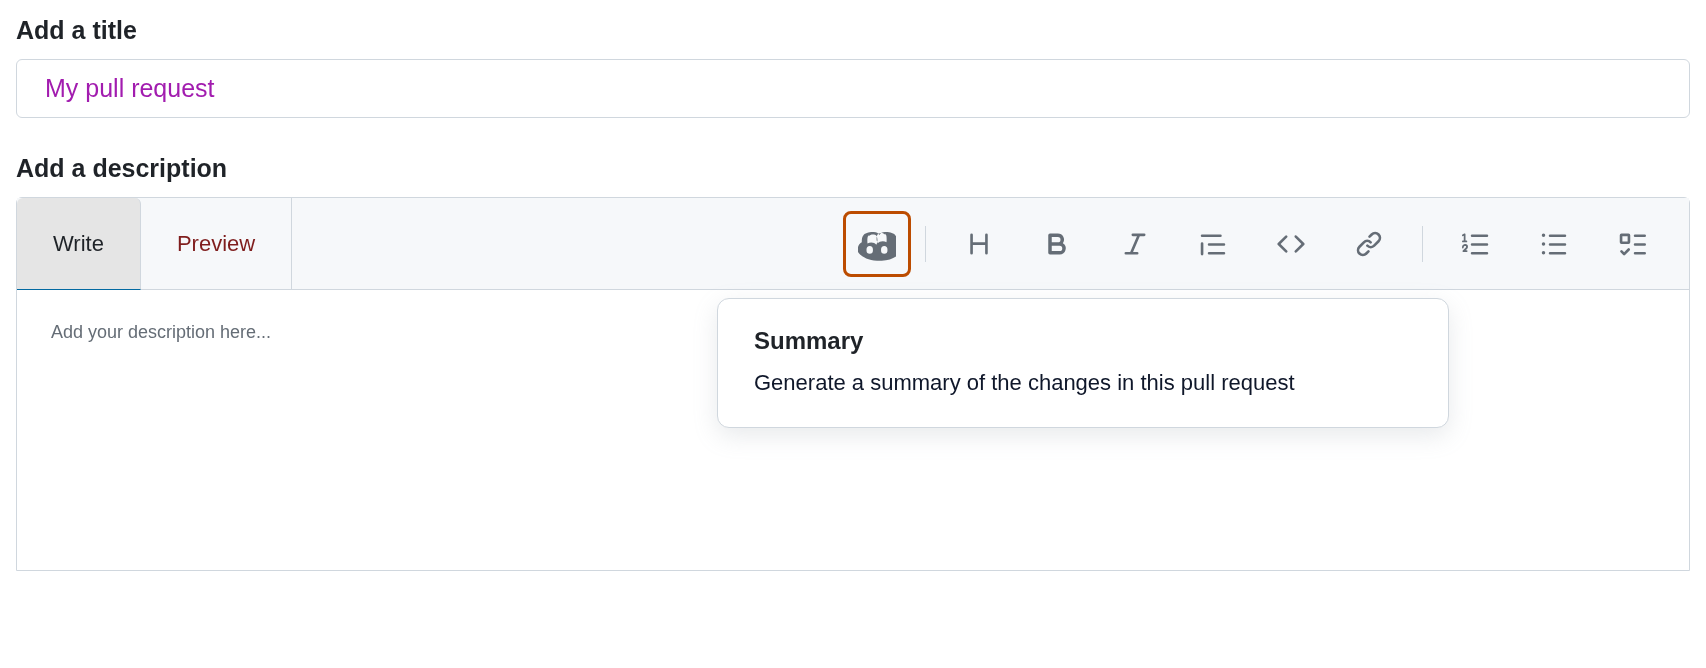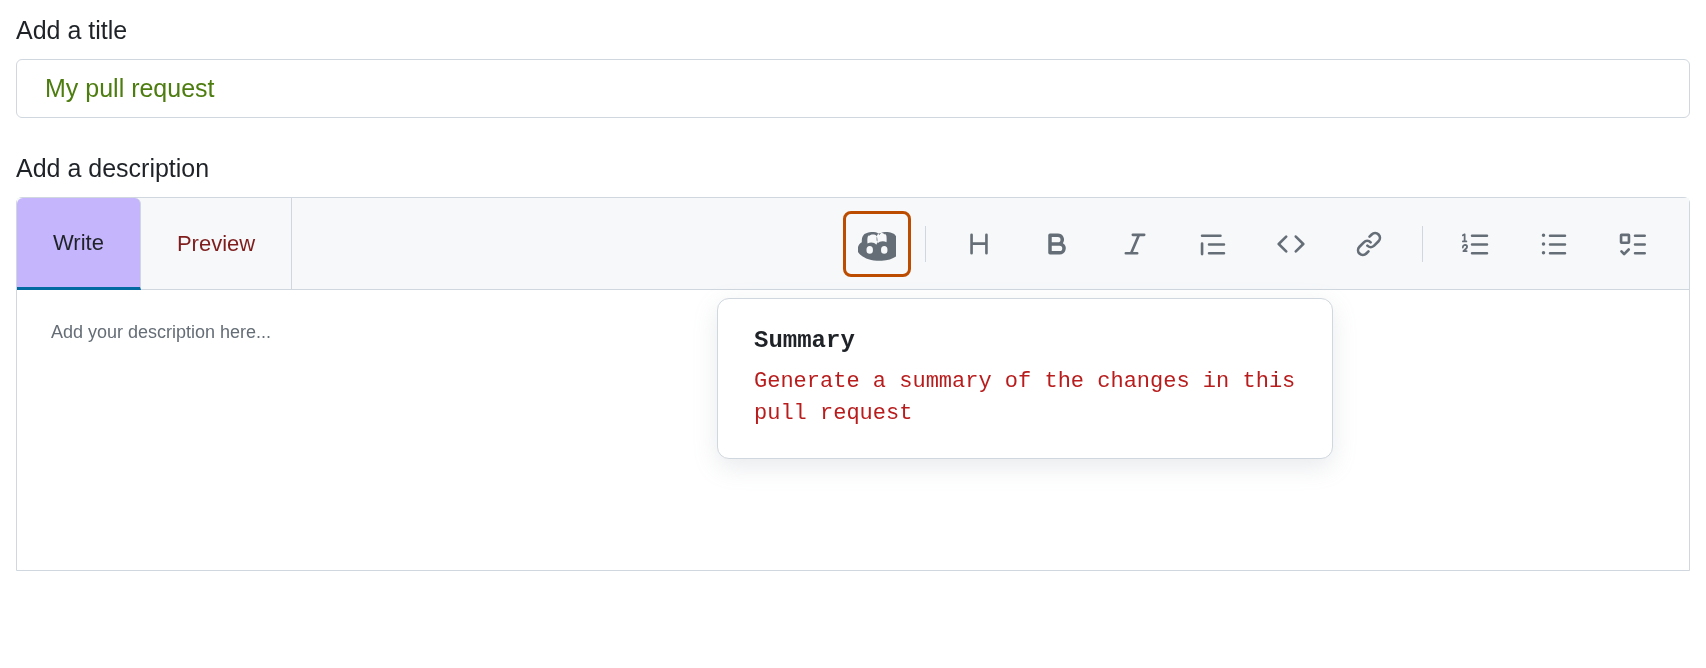--- a/index.html
+++ b/index.html
@@ -4,29 +4,29 @@
   <style>
     * { box-sizing: border-box; margin: 0; padding: 0; }
     body {
       font-family: -apple-system, BlinkMacSystemFont, "Segoe UI", Helvetica, Arial, sans-serif;
       background: #ffffff;
       padding: 16px;
       color: #1f2328;
     }
     .section-title {
       font-size: 25px;
-      font-weight: 400;
+      font-weight: 700;
       margin-bottom: 14px;
       color: #1f2328;
     }
     .title-input {
       width: 100%;
       padding: 14px 28px;
       font-size: 25px;
-      color: #4d7c0f;
+      color: #a21caf;
       background: #ffffff;
       border: 1px solid #d0d7de;
       border-radius: 6px;
       outline: none;
       margin-bottom: 36px;
     }
     .editor-container {
       border: 1px solid #d0d7de;
       border-radius: 6px 6px 0 0;
       overflow: visible;
@@ -47,24 +47,24 @@
       padding: 0 36px;
       display: flex;
       align-items: center;
       font-size: 22px;
       color: #7f1d1d;
       cursor: pointer;
       border-right: 1px solid #d0d7de;
       background: #f6f8fa;
     }
     .tab.active {
-      background: #c4b5fd;
+      background: #e5e5e5;
       color: #1f2328;
       border-top: 0;
-      border-bottom: 3px solid #0369a1;
+      border-bottom: 1px solid #0369a1;
       margin-bottom: -1px;
       border-radius: 6px 6px 0 0;
     }
     .toolbar {
       display: flex;
       align-items: center;
       margin-left: auto;
       gap: 0;
       padding-right: 18px;
     }
@@ -104,37 +104,36 @@
       position: relative;
     }
     .placeholder {
       color: #656d76;
       font-size: 18px;
     }
     .dropdown {
       position: absolute;
       top: 8px;
       left: 700px;
-      width: 616px;
+      width: 732px;
       background: #ffffff;
       border: 1px solid #d0d7de;
       border-radius: 12px;
       padding: 28px 36px;
       box-shadow: 0 8px 24px rgba(140,149,159,0.2);
-      font-family: Liberation Mono, monospace;
     }
     .dropdown-title {
       font-size: 24px;
       font-weight: 600;
       color: #1f2328;
       margin-bottom: 12px;
     }
     .dropdown-desc {
       font-size: 22px;
-      color: #b91c1c;
+      color: #0f172a;
       line-height: 1.45;
     }
   </style>
 </head>
 <body>
 
 
 
 <div class="section-title">Add a title</div>
 

